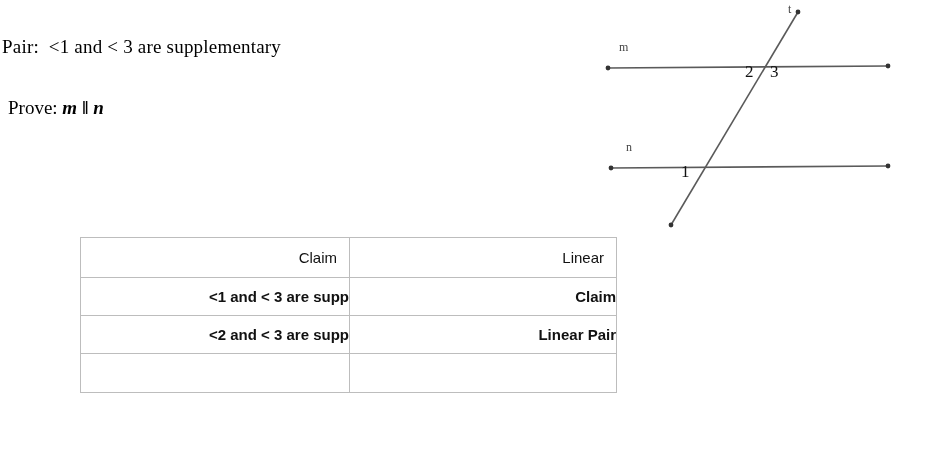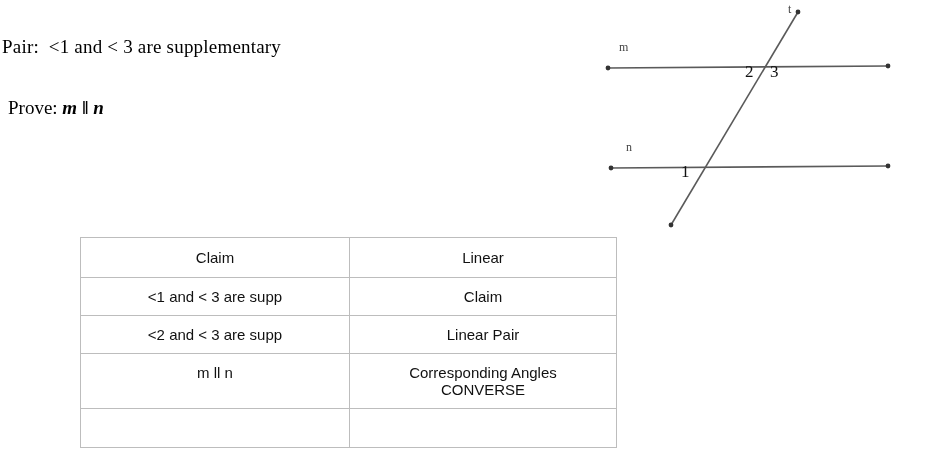--- a/index.html
+++ b/index.html
@@ -67,24 +67,24 @@
   #proof-table {
     position: absolute;
     left: 80px;
     top: 237px;
     border-collapse: collapse;
     font-size: 15px;
     color: #111111;
   }
   #proof-table td, #proof-table th {
     border: 1px solid #bdbdbd;
-    padding: 10px 28px;
+    padding: 10px 0;
     vertical-align: top;
-    font-weight: normal;
-    text-align: center;
+    font-weight: bold;
+    text-align: right;
   }
   #proof-table th {
     font-weight: normal;
     padding: 11px 12px;
   }
   #proof-table .col-claim { width: 244px; }
   #proof-table .col-warrant { width: 242px; }
   #proof-table tr.empty-row td { height: 18px; }
   .warrant-multi span { display: block; }
 </style>
@@ -137,25 +137,18 @@
       <td class="warrant-multi">
         <span>Claim</span>
       </td>
     </tr>
     <tr>
       <td>&lt;2  and &lt; 3 are supp</td>
       <td class="warrant-multi">
         <span>Linear Pair</span>
       </td>
     </tr>
-    <tr>
-      <td>m ll n</td>
-      <td class="warrant-multi">
-        <span>Corresponding Angles</span>
-        <span>CONVERSE</span>
-      </td>
-    </tr>
     <tr class="empty-row">
       <td></td>
       <td></td>
     </tr>
   </tbody>
 </table>
 
 </body></html>

